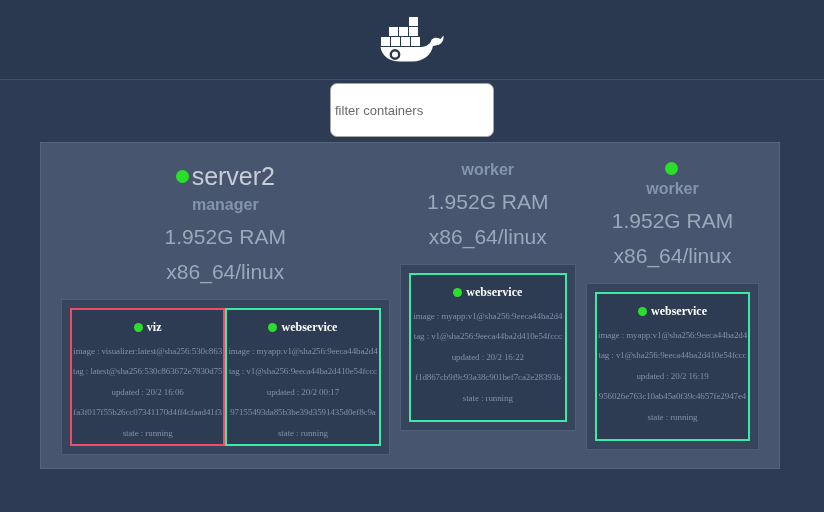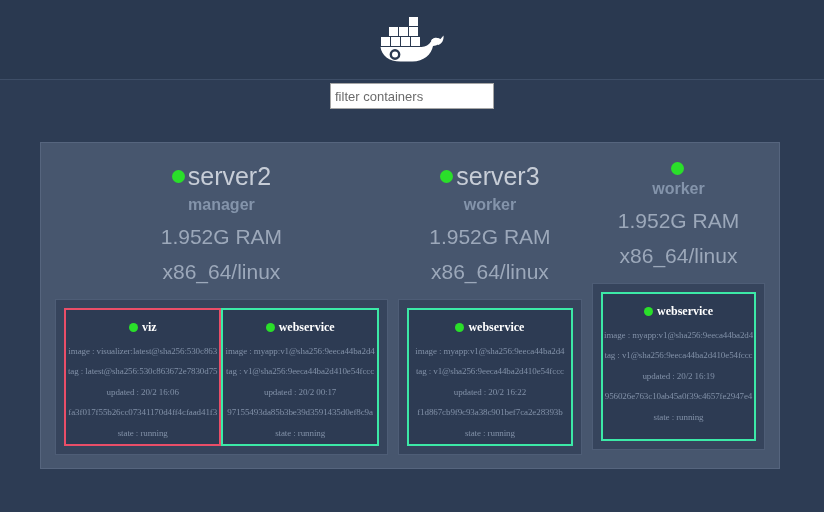--- a/index.html
+++ b/index.html
@@ -18,32 +18,32 @@
   }
   .logo { width:64px; height:54px; margin-top:6px; }
   
   .filter-bar {
     height:62px;
     display:flex; justify-content:center; align-items:flex-start;
     padding-top:3px; box-sizing:border-box;
   }
   .filter-input {
     width:154px; height:20px;
-    border:1px solid #a6a6a6; border-radius:0;
+    border:1px solid #a6a6a6; border-radius:7px;
     background:#ffffff; color:#ef4444;
     font-size:13px; font-family:"Liberation Sans", sans-serif;
-    padding:2px 4px; outline:none;
+    padding:16px 4px; outline:none;
   }
   .filter-input::placeholder { color:#6b6b6b; }
   
   .panel {
     margin:0 40px; width:740px; height:327px;
     box-sizing:border-box;
     background:#47566e; border:1px solid #56657e;
-    padding:13px 14px;
+    padding:13px 20px;
     display:flex; gap:10px;
   }
   .node { display:flex; flex-direction:column; box-sizing:border-box; }
   .node-1 { width:338px; }
   .node-2 { width:187px; }
   .node-3 { width:173px; }
   .node-head { text-align:center; }
   .node-name {
     font-size:25px; color:#c7cdd7; margin-top:6px;
     display:flex; align-items:center; justify-content:center;
@@ -139,24 +139,20 @@
         <div class="info-line">tag : v1@sha256:9eeca44ba2d410e54fccc</div>
         <div class="info-line">updated : 20/2 00:17</div>
         <div class="info-line">97155493da85b3be39d3591435d0ef8c9a</div>
         <div class="info-line">state : running</div>
       </div>
     </div>
   </div>
 
   <div class="node node-2">
     <div class="node-head">
-      <div class="node-name">
-        <span class="dot" style="background-color: rgb(42, 223, 42);"></span>
-        <span>server3</span>
-      </div>
       <div class="node-role">worker</div>
       <div class="node-stat">1.952G RAM</div>
       <div class="node-stat">x86_64/linux</div>
     </div>
     <div class="tasks">
       <div class="card" style="border-color: rgb(60, 233, 167);">
         <div class="card-title">
           <span class="dot" style="background-color: rgb(42, 223, 42);"></span>
           <span>webservice</span>
         </div>

